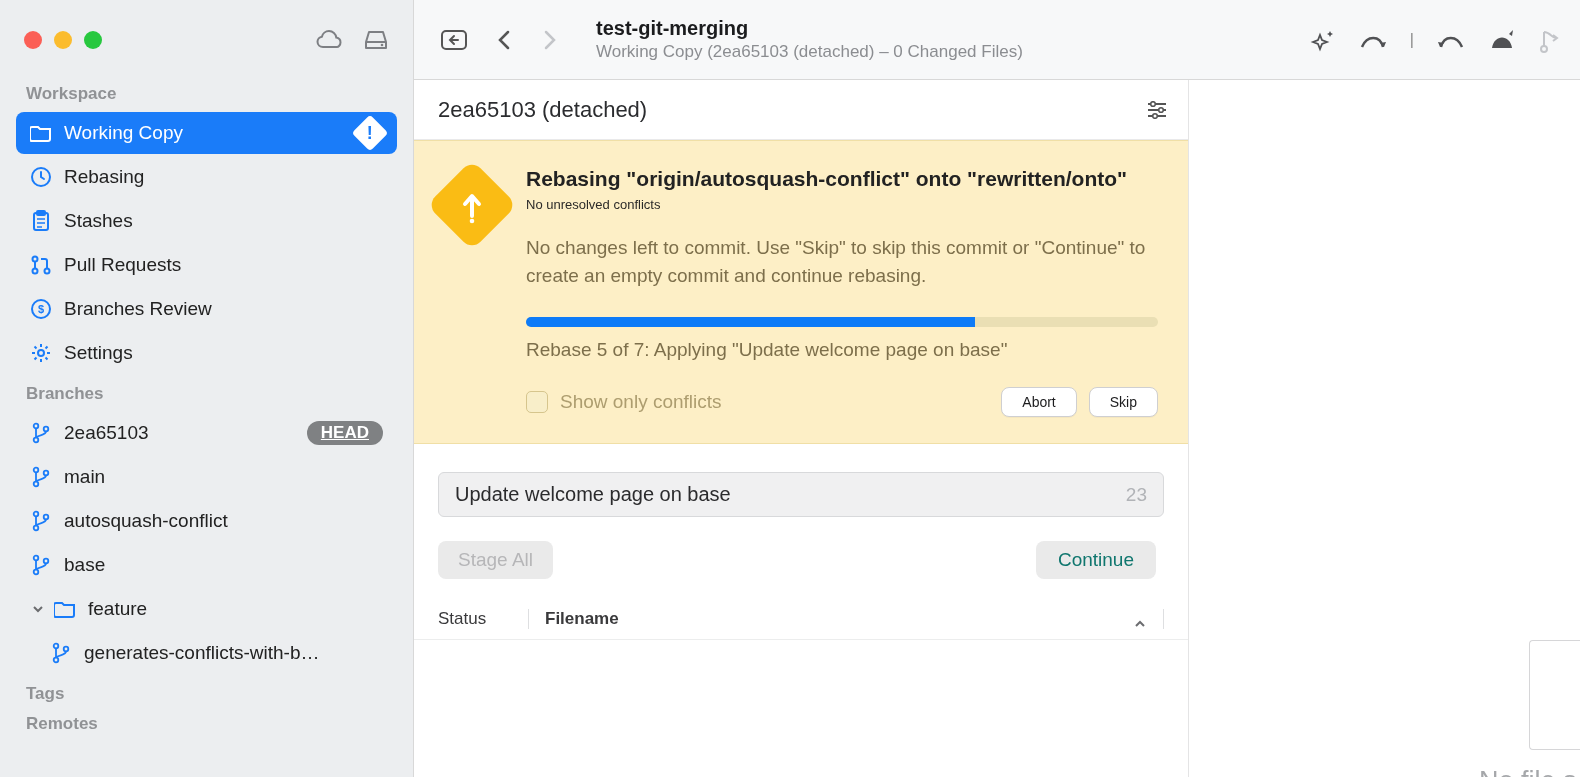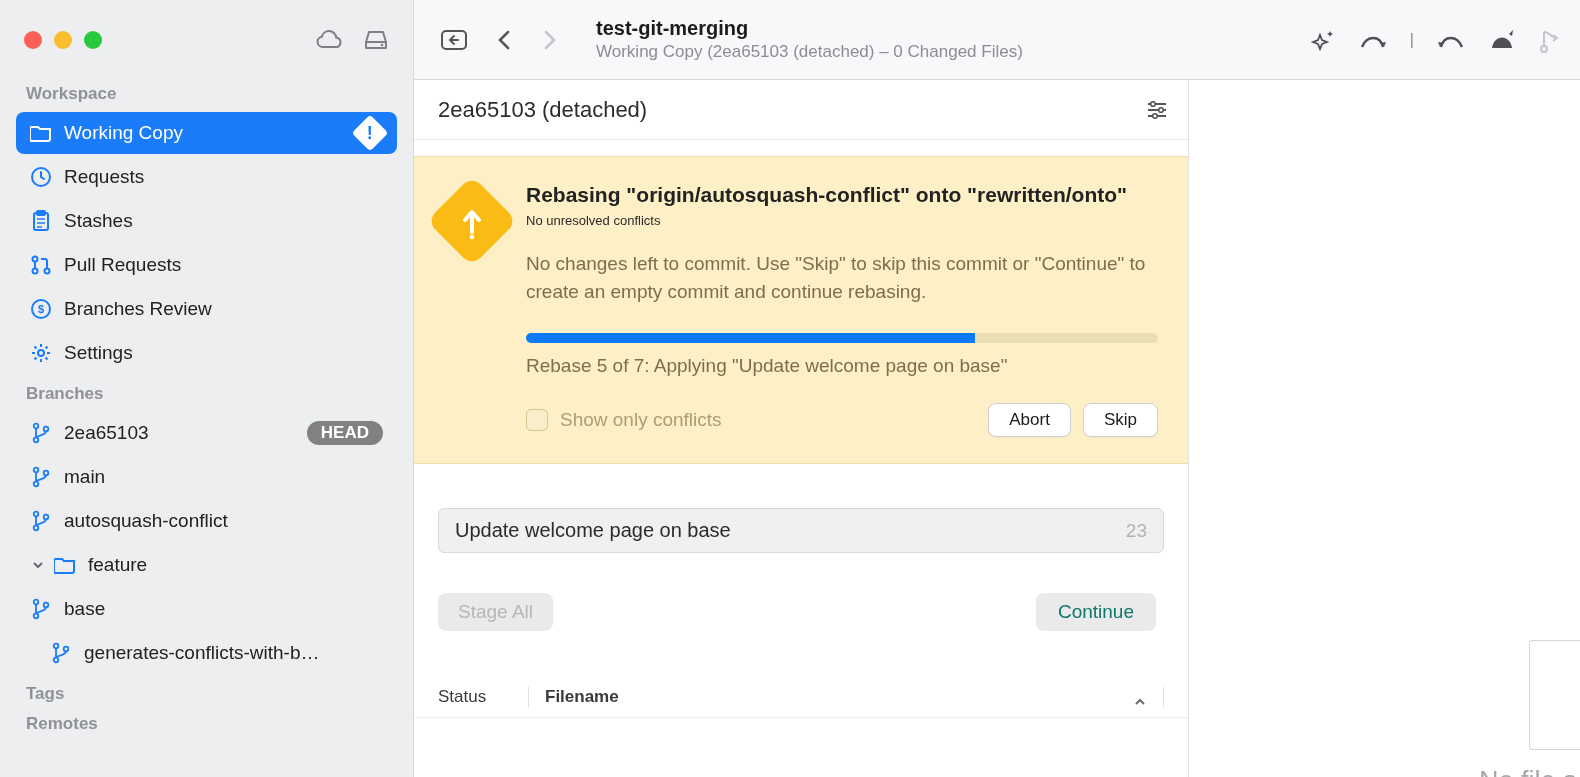--- a/index.html
+++ b/index.html
@@ -59,21 +59,21 @@
   .nav-item.active { background: #1a7cf9; color: #fff; }
   .nav-item .nav-icon { width: 22px; height: 22px; flex-shrink: 0; display:flex; align-items:center; justify-content:center; }
   .nav-item .label { flex: 1; white-space: nowrap; overflow: hidden; text-overflow: ellipsis; }
   .diamond-badge {
     width: 26px; height: 26px; background:#fff; transform: rotate(45deg); border-radius:4px;
     display:flex; align-items:center; justify-content:center;
   }
   .diamond-badge span { transform: rotate(-45deg); color:#1a7cf9; font-weight:bold; font-size:18px;}
   .head-badge {
     background: #7f8183; color:#fff; font-size:17px; font-weight:600;
-    padding: 2px 14px; border-radius: 20px;
+    padding: 2px 14px; border-radius: 20px; text-decoration: underline;
   }
   .chevron {
     width: 16px; display:flex; align-items:center; justify-content:center; color:#666;
   }
   .branch-indent { padding-left: 34px; }
   
   .maincol {
     flex: 1;
     height: 100%;
     display: flex;
@@ -97,21 +97,20 @@
   .tb-title { font-size: 20px; font-weight:700; color:#1b1c1e; }
   .tb-subtitle { font-size: 17px; color:#8b8d91; margin-top:2px;}
   .tb-right { margin-left:auto; display:flex; gap: 22px; align-items:center; color:#505154;}
   .tb-right .disabled { color:#c3c5c9; }
   .main-split { flex:1; display:flex; overflow:hidden; }
   .center {
     width: 775px;
     border-right: 1px solid #e4e4e5;
     display:flex; flex-direction:column;
     overflow:hidden;
-    gap:16px;
   }
   .wc-header {
     height: 60px; display:flex; align-items:center; padding: 0 20px 0 24px;
     border-bottom:1px solid #e9e9ea;
   }
   .wc-header-label { font-size: 22px; color:#2b2c2f; }
   .wc-header-icon { margin-left:auto; color:#555;}
   .rebase-box {
     background:#fdefc6;
     border-top:1px solid #f0dfa6;
@@ -134,21 +133,21 @@
     margin-top: 28px; height: 10px; background:#eadfb4; border-radius:6px; overflow:hidden;
   }
   .progress-bar { height:100%; background:#0d7bf8; }
   .progress-label { font-size:19px; color:#7d6f4b; margin-top:12px;}
   .rebase-footer { margin-top:26px; display:flex; align-items:center;}
   .chk-row { display:flex; align-items:center; gap:12px; color:#ad9d6f; font-size:19px;}
   .chk { width:22px; height:22px; border:1.5px solid #d6c58d; border-radius:5px; background:#f8eec9;}
   .rebase-btns { margin-left:auto; display:flex; gap:12px;}
   .btn {
     background:#fff; border:1px solid #cfcfd1; border-radius:8px;
-    font-size:17px; padding: 6px 20px; color:#1c1c1e; box-shadow: 0 1px 0 rgba(0,0,0,0.03);
+    font-size:14px; padding: 6px 20px; color:#1c1c1e; box-shadow: 0 1px 0 rgba(0,0,0,0.03);
   }
   .commit-input-row {
     margin: 28px 24px 0 24px;
   }
   .commit-input {
     display:flex; align-items:center; background:#f0f0f1; border:1px solid #d8d9db; border-radius:6px;
     padding: 10px 16px; font-size:20px; color:#2b2b2d;justify-content:space-between;
   }
   .commit-count { margin-left:auto; color:#b1b3b7; font-size:19px;}
   .stage-row {
@@ -156,21 +155,21 @@
   }
   .btn-light {
     background:#eaeaea; border:none; border-radius:8px; font-size:19px; padding:8px 20px;
     color:#b6b6b8;
   }
   .btn-continue {
     margin-left:auto; background:#eaeaea; border:none; border-radius:8px; font-size:19px; padding:8px 22px;
     color:#0f766e;
   }
   .table-head {
-    margin-top: 40px; display:flex; align-items:flex-end; padding: 0 24px 10px 24px;
+    margin-top: 30px; display:flex; align-items:flex-end; padding: 0 24px 10px 24px;
     border-bottom:1px solid #eceded; font-size:17px; color:#3a3a3c;
   }
   .th-status { width: 90px; font-weight:400;}
   .th-filename { flex:1; font-weight:700;}
   .th-sort { width:22px; color:#6c6d70;}
   .right-pane {
     flex:1; display:flex; flex-direction:column; position:relative; overflow:hidden;
   }
   .placeholder-box {
     position:absolute; left:340px; top: 560px; width:52px; height:110px; border:1.5px solid #d6d6d8; border-radius:4px 0 0 4px; border-right:none;
@@ -219,21 +218,21 @@
         </span>
     </div>
 
     <div class="nav-item">
       <span class="nav-icon">
         <svg width="22" height="22" viewBox="0 0 22 22">
             <circle cx="11" cy="11" r="9" fill="none" stroke="#1a7cf9" stroke-width="2"></circle>
             <path d="M11 6v5l3 2" stroke="#1a7cf9" stroke-width="2" fill="none" stroke-linecap="round"></path>
           </svg>
       </span>
-      <span class="label">Requests</span>
+      <span class="label">Rebasing</span>
     </div>
 
     <div class="nav-item">
       <span class="nav-icon">
         <svg width="20" height="22" viewBox="0 0 20 22">
             <rect x="3" y="3" width="14" height="17" rx="2" fill="none" stroke="#1a7cf9" stroke-width="2"></rect>
             <rect x="6" y="1" width="8" height="4" rx="1" fill="none" stroke="#1a7cf9" stroke-width="2"></rect>
             <path d="M6 9h8M6 13h8M6 17h5" stroke="#1a7cf9" stroke-width="1.6"></path>
           </svg>
       </span>
@@ -302,42 +301,42 @@
         <svg width="18" height="22" viewBox="0 0 18 22">
             <circle cx="4" cy="4" r="2.3" fill="none" stroke="#1a7cf9" stroke-width="1.8"></circle>
             <circle cx="4" cy="18" r="2.3" fill="none" stroke="#1a7cf9" stroke-width="1.8"></circle>
             <circle cx="14" cy="7" r="2.3" fill="none" stroke="#1a7cf9" stroke-width="1.8"></circle>
             <path d="M4 6.3v9.4M14 9.3c0 4-6 3-10 6" fill="none" stroke="#1a7cf9" stroke-width="1.8"></path>
           </svg>
       </span>
       <span class="label">autosquash-conflict</span>
     </div>
     <div class="nav-item">
-      <span class="chevron">
-        <svg width="12" height="10" viewBox="0 0 12 10">
-            <path d="M2 3l4 4 4-4" fill="none" stroke="#6b6c6f" stroke-width="2"></path>
-          </svg>
-      </span>
-      <span class="nav-icon" style="margin-left:-4px">
-        <svg width="22" height="18" viewBox="0 0 22 18">
-            <path d="M2 3h6l2 2h10v10a2 2 0 0 1-2 2H2a2 2 0 0 1-2-2V5a2 2 0 0 1 2-2z" fill="none" stroke="#1a7cf9" stroke-width="2"></path>
-          </svg>
-      </span>
-      <span class="label">feature</span>
-    </div>
-    <div class="nav-item">
       <span class="nav-icon">
         <svg width="18" height="22" viewBox="0 0 18 22">
             <circle cx="4" cy="4" r="2.3" fill="none" stroke="#1a7cf9" stroke-width="1.8"></circle>
             <circle cx="4" cy="18" r="2.3" fill="none" stroke="#1a7cf9" stroke-width="1.8"></circle>
             <circle cx="14" cy="7" r="2.3" fill="none" stroke="#1a7cf9" stroke-width="1.8"></circle>
             <path d="M4 6.3v9.4M14 9.3c0 4-6 3-10 6" fill="none" stroke="#1a7cf9" stroke-width="1.8"></path>
           </svg>
       </span>
       <span class="label">base</span>
+    </div>
+    <div class="nav-item">
+      <span class="chevron">
+        <svg width="12" height="10" viewBox="0 0 12 10">
+            <path d="M2 3l4 4 4-4" fill="none" stroke="#6b6c6f" stroke-width="2"></path>
+          </svg>
+      </span>
+      <span class="nav-icon" style="margin-left:-4px">
+        <svg width="22" height="18" viewBox="0 0 22 18">
+            <path d="M2 3h6l2 2h10v10a2 2 0 0 1-2 2H2a2 2 0 0 1-2-2V5a2 2 0 0 1 2-2z" fill="none" stroke="#1a7cf9" stroke-width="2"></path>
+          </svg>
+      </span>
+      <span class="label">feature</span>
     </div>
     <div class="nav-item branch-indent">
       <span class="nav-icon">
         <svg width="18" height="22" viewBox="0 0 18 22">
             <circle cx="4" cy="4" r="2.3" fill="none" stroke="#1a7cf9" stroke-width="1.8"></circle>
             <circle cx="4" cy="18" r="2.3" fill="none" stroke="#1a7cf9" stroke-width="1.8"></circle>
             <circle cx="14" cy="7" r="2.3" fill="none" stroke="#1a7cf9" stroke-width="1.8"></circle>
             <path d="M4 6.3v9.4M14 9.3c0 4-6 3-10 6" fill="none" stroke="#1a7cf9" stroke-width="1.8"></path>
           </svg>
       </span>

